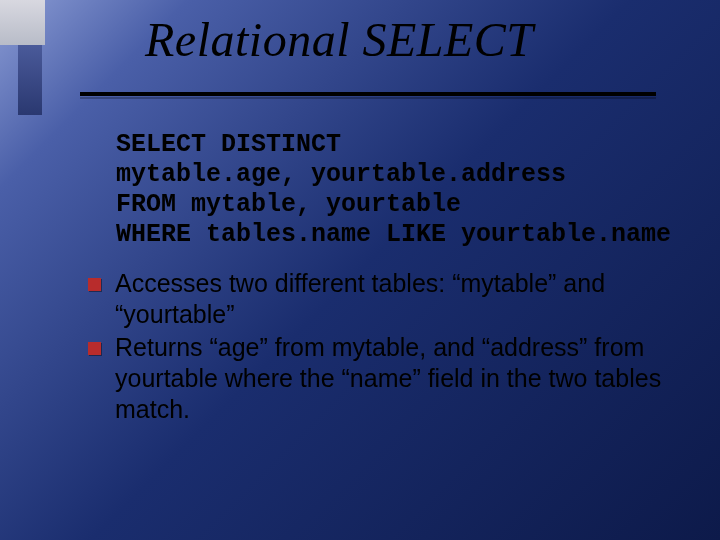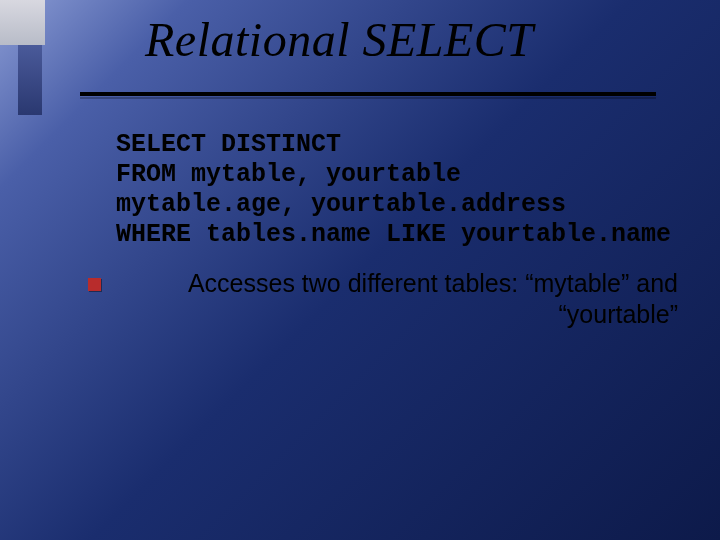--- a/index.html
+++ b/index.html
@@ -70,21 +70,20 @@
   .bullets {
     position: absolute;
     top: 268px;
     left: 88px;
     width: 590px;
   }
   .bullet-item {
     display: flex;
     align-items: flex-start;
     margin-bottom: 2px;
-    text-align: right;
   }
   .bullet-square {
     width: 13px;
     height: 13px;
     background: #b82c2c;
     box-shadow: 1px 1px 0 rgba(0,0,0,0.4);
     flex-shrink: 0;
     margin-top: 10px;
     margin-right: 14px;
   }
@@ -100,23 +99,27 @@
 
 <div class="corner-accent"></div>
 <div class="left-bar"></div>
 
 <div class="slide-title">Relational SELECT</div>
 <div class="title-underline"></div>
 <div class="title-underline-shadow"></div>
 
 <div class="code-block">
   <div>SELECT DISTINCT</div>
+  <div>mytable.age, yourtable.address</div>
   <div>FROM mytable, yourtable</div>
-  <div>mytable.age, yourtable.address</div>
   <div>WHERE tables.name LIKE yourtable.name</div>
 </div>
 
 <div class="bullets">
   <div class="bullet-item">
     <div class="bullet-square"></div>
     <div class="bullet-text">Accesses two different tables: “mytable” and “yourtable”</div>
   </div>
+  <div class="bullet-item">
+    <div class="bullet-square"></div>
+    <div class="bullet-text">Returns “age” from mytable, and “address” from yourtable where the “name” field in the two tables match.</div>
+  </div>
 </div>
 
 </body></html>

